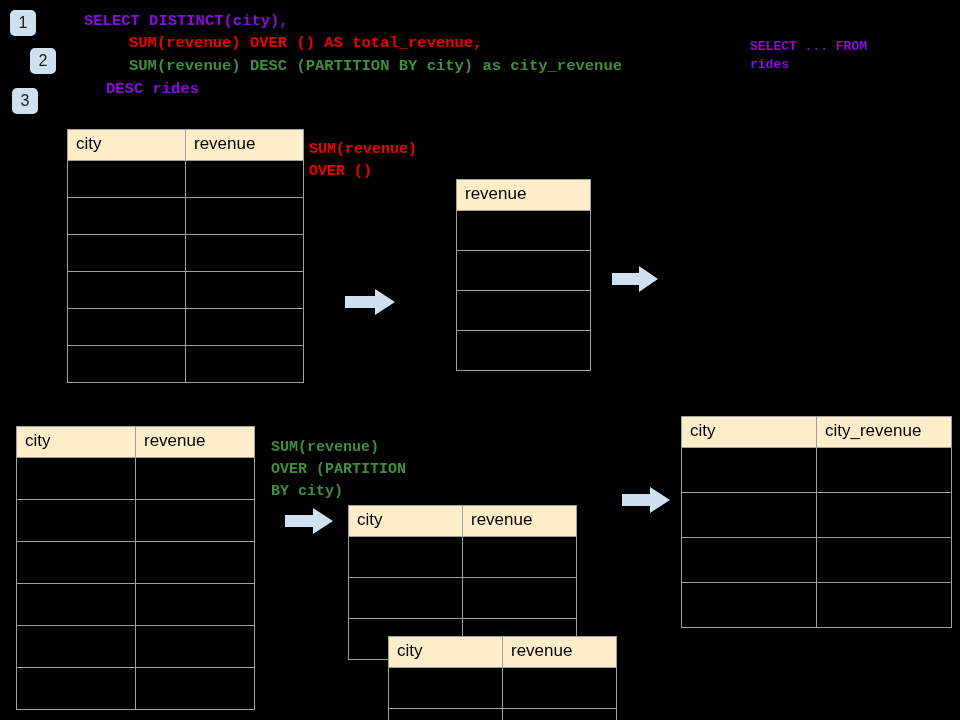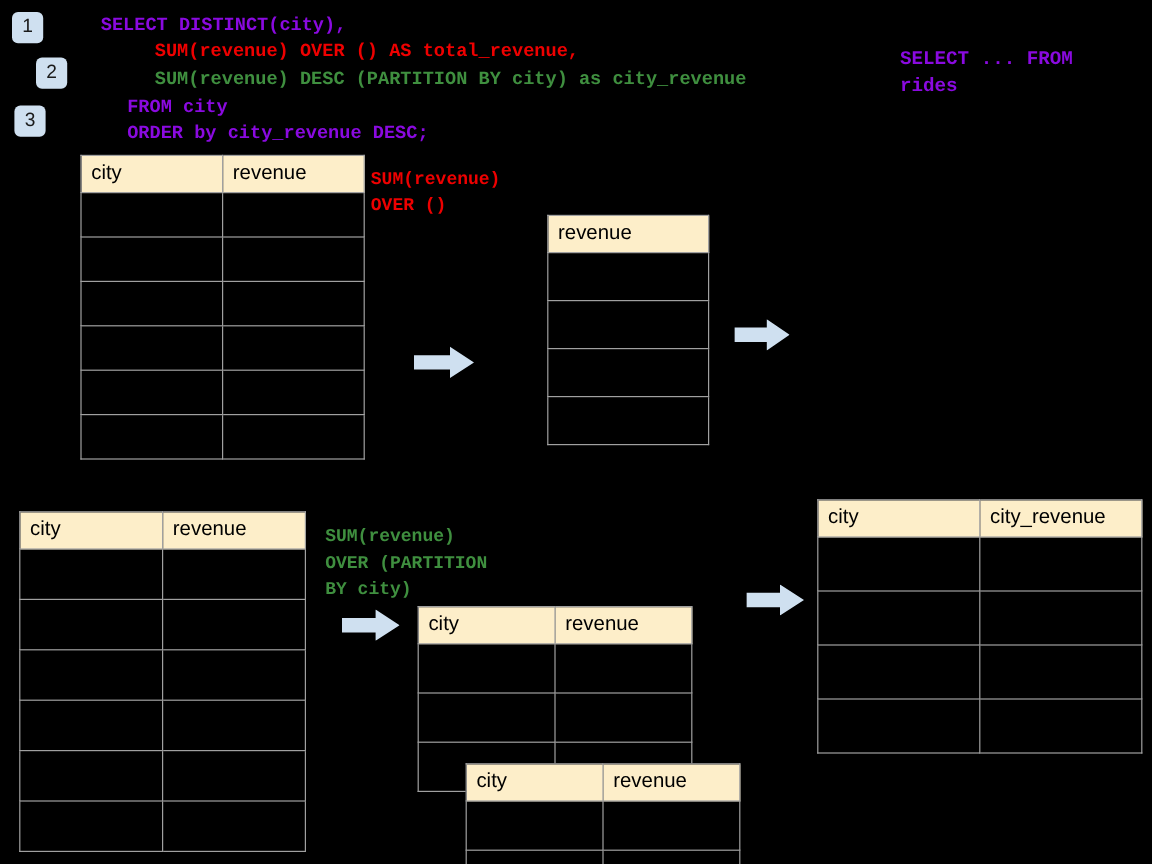--- a/index.html
+++ b/index.html
@@ -47,21 +47,21 @@
   .code-green  { color: #3f8f3f; }
 
   .note {
     position: absolute;
     font-family: "Liberation Mono", monospace;
     font-size: 14px;
     font-weight: bold;
     white-space: pre;
     line-height: 1.42;
   }
-  .note-purple { color: #8a0ae0; font-size: 16px; }
+  .note-purple { color: #8a0ae0; font-size: 13px; }
   .note-red    { color: #ee0000; font-size: 15px; line-height: 1.45; }
   .note-green  { color: #3f8f3f; font-size: 15px; line-height: 1.48; }
 
   
   .tbl {
     position: absolute;
     border-collapse: collapse;
     table-layout: fixed;
     background: #000000;
   }
@@ -95,22 +95,21 @@
 
 <div id="canvas">
 
   <div class="badge" style="left:10px; top:10px;">1</div>
   <div class="badge" style="left:30px; top:48px;">2</div>
   <div class="badge" style="left:12px; top:88px;">3</div>
 
   <div class="code code-purple" style="left:84px; top:12px;">SELECT DISTINCT(city),</div>
   <div class="code code-red" style="left:129px; top:34px;">SUM(revenue) OVER () AS total_revenue,</div>
   <div class="code code-green" style="left:129px; top:57px;">SUM(revenue) DESC (PARTITION BY city) as city_revenue</div>
-  <div class="code code-purple" style="left:106px; top:80px;">FROM city</div>
-  <div class="code code-purple" style="left:106px; top:102px;">ORDER by city_revenue DESC;</div>
+  <div class="code code-purple" style="left:106px; top:80px;">DESC rides</div>
 
   <div class="note note-purple" style="left:750px; top:38px;">SELECT ... FROM
 rides</div>
 
   <div class="note note-red" style="left:309px; top:139px;">SUM(revenue)
 OVER ()</div>
 
   <div class="note note-green" style="left:271px; top:437px;">SUM(revenue)
 OVER (PARTITION
 BY city)</div>

